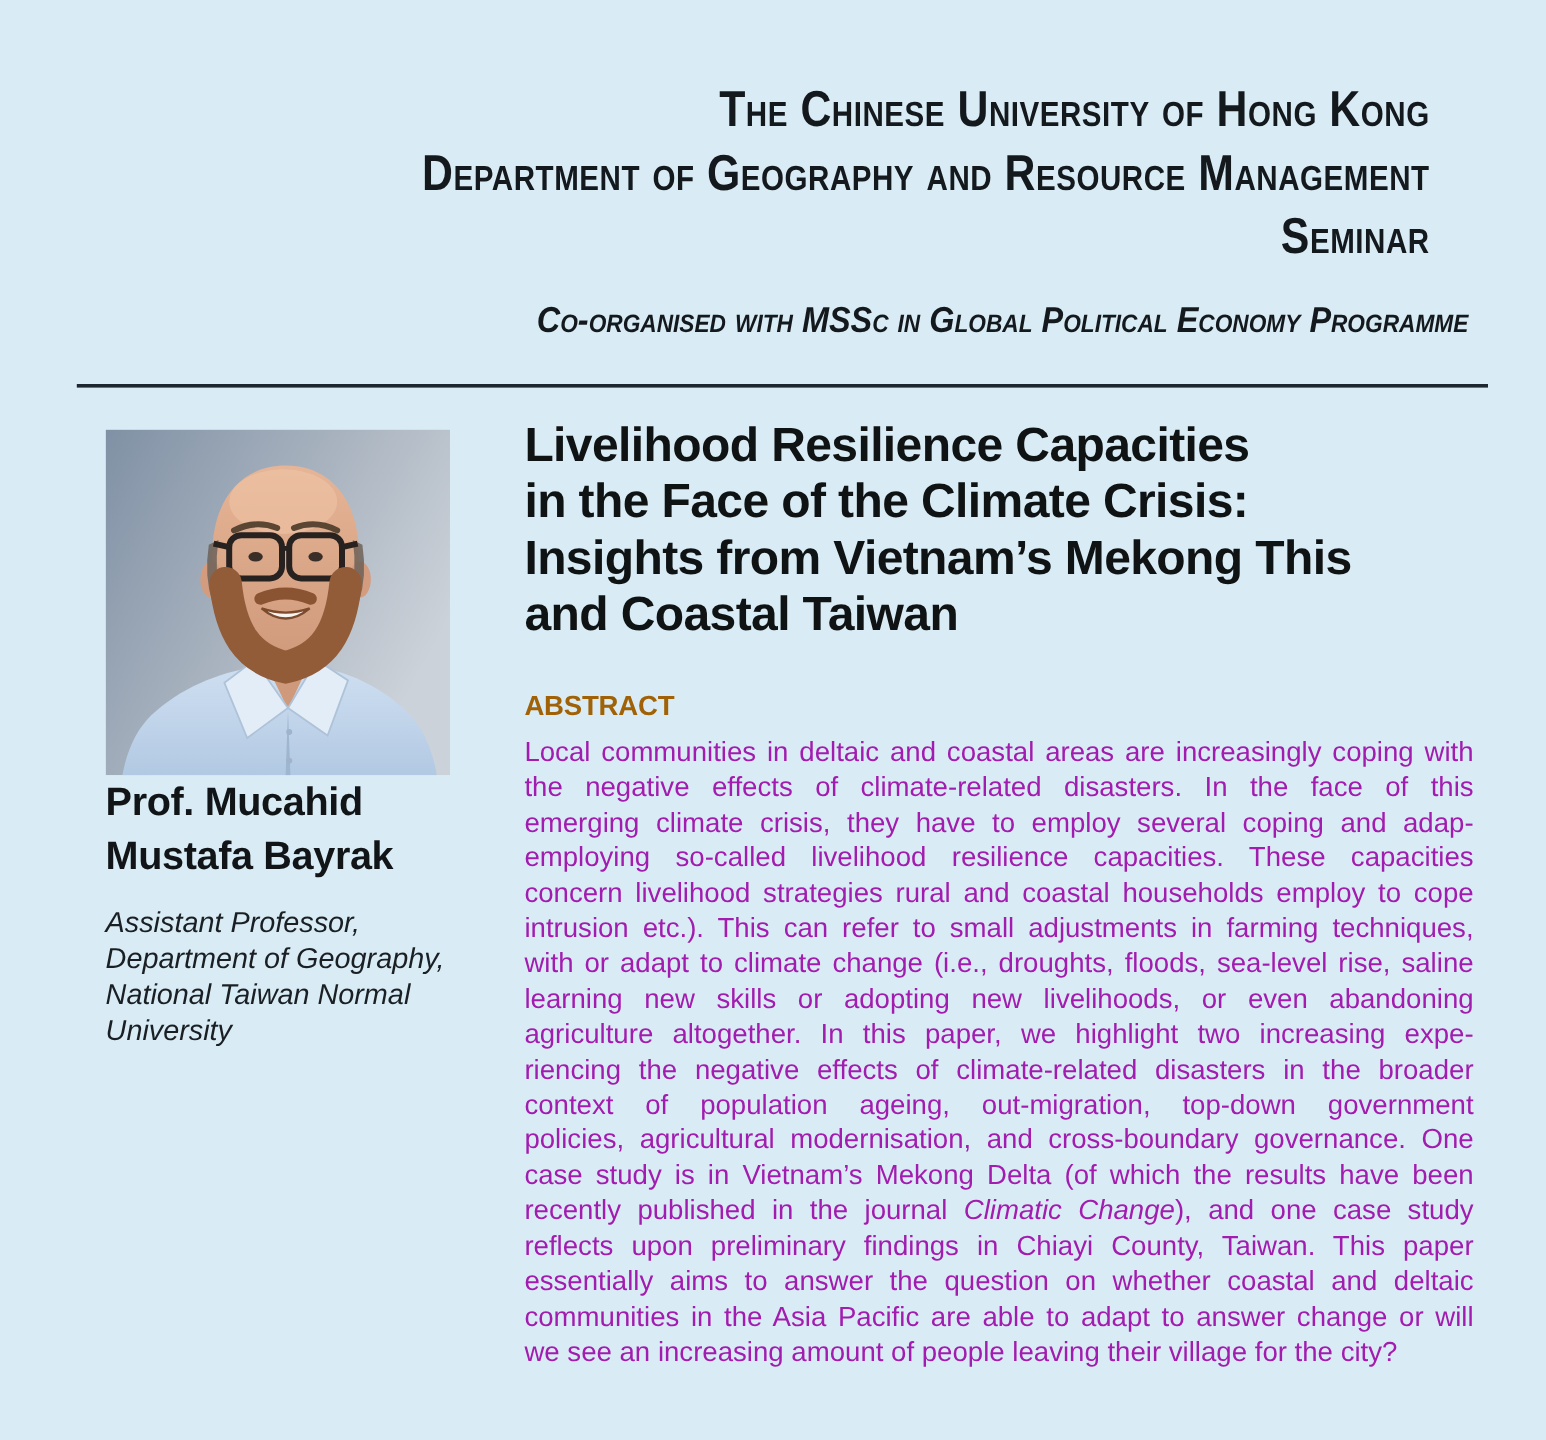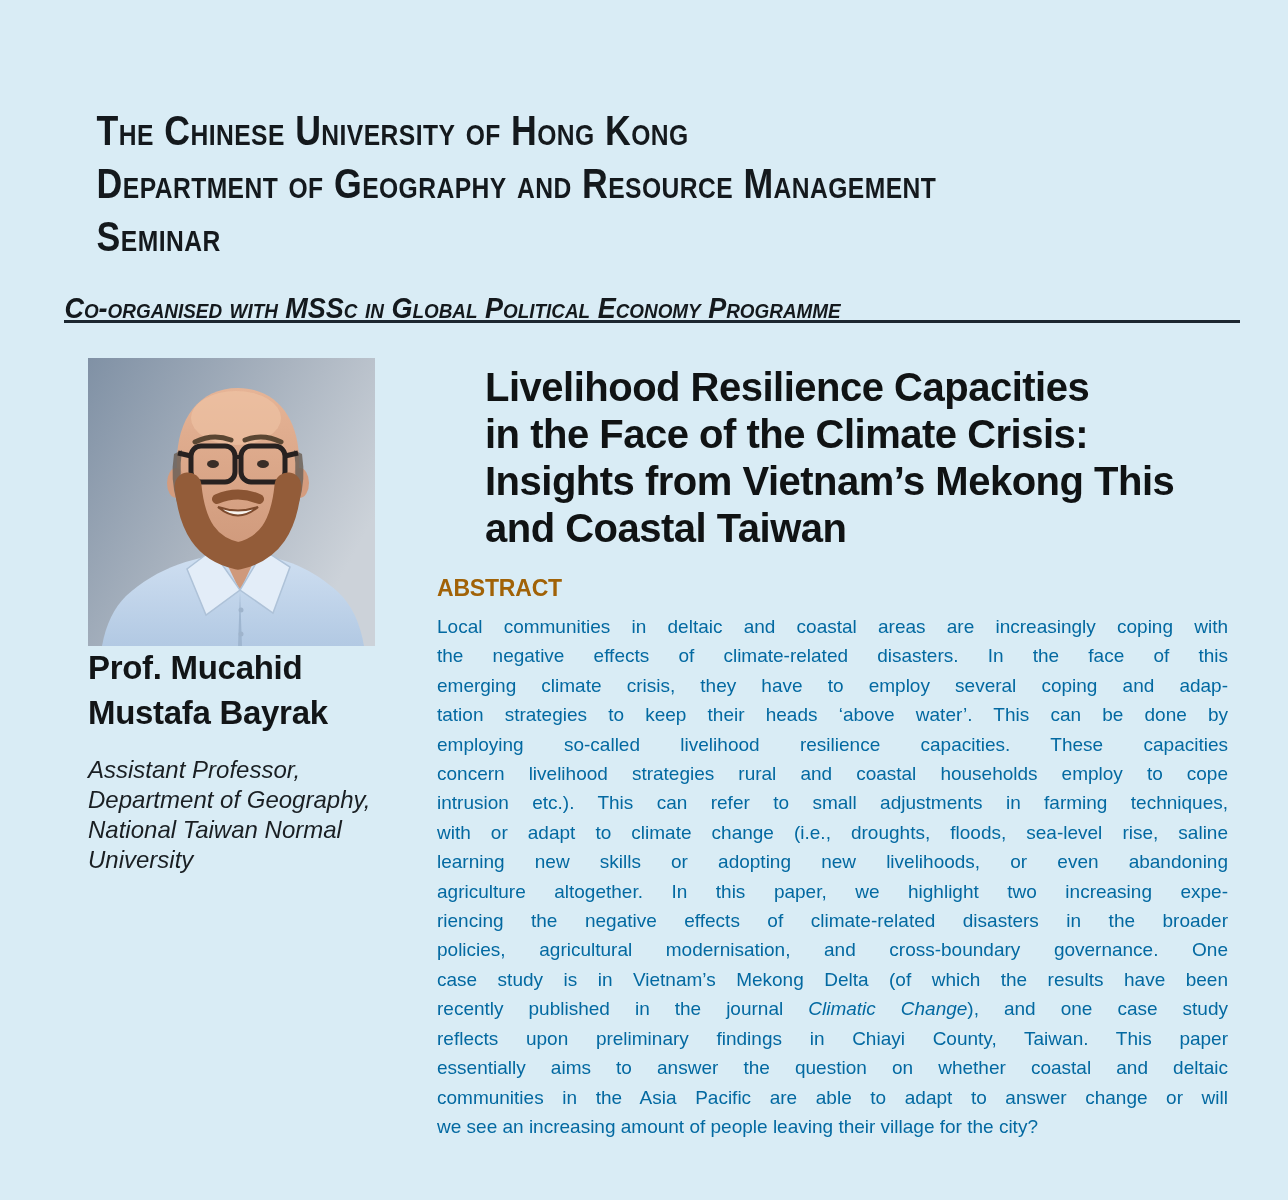--- a/index.html
+++ b/index.html
@@ -5,21 +5,21 @@
   html,body { margin:0; padding:0; }
   .poster {
     position:relative;
     width:1288px; height:1200px;
     background:#d9ecf5;
     font-family:"Liberation Sans", sans-serif;
     color:#171b1e;
     overflow:hidden;
   }
   
-  .header { position:absolute; top:64px; left:0; width:100%; text-align:left;margin-top:40px; }
+  .header { position:absolute; top:64px; left:0; width:100%; text-align:right; }
   .hline {
     font-weight:700;
     font-variant:small-caps;
     font-size:42px;
     line-height:53px;
     color:#14191d;
     transform:scaleX(0.85);
     transform-origin:50% 50%;
     letter-spacing:0.5px;
     white-space:nowrap;
@@ -53,37 +53,36 @@
     font-size:33px; font-weight:700; line-height:45px;
     color:#121517; letter-spacing:-0.3px;
   }
   .affil {
     position:absolute; left:88px; top:755px;
     font-size:24px; font-style:italic; line-height:30px;
     color:#1a1f23;
   }
   
   .title {
-    position:absolute; left:437px; top:364px;
+    position:absolute; left:437px; top:348px;
     width:800px;
     font-size:40px; font-weight:700; line-height:47px;
     color:#101314; letter-spacing:-0.5px;
     white-space:nowrap;
-    margin-left:48px;
   }
   .abshead {
     position:absolute; left:437px; top:574px;
     font-size:23px; font-weight:700; line-height:28px;
     color:#a16207; letter-spacing:-0.2px;
   }
   .abstract {
     position:absolute; left:437px; top:612px;
     width:791px;
-    font-size:19px; line-height:29.4px;
-    color:#0369a1;
+    font-size:23px; line-height:29.4px;
+    color:#a21caf;
   }
   .aline {
     text-align:justify;
     text-align-last:justify;
     text-justify:inter-word;
   }
   .aline.last { text-align-last:left; }
 </style>
 </head>
 <body>
@@ -180,28 +179,28 @@
     <div>in the Face of the Climate Crisis:</div>
     <div>Insights from Vietnam’s Mekong This</div>
     <div>and Coastal Taiwan</div>
   </div>
 
   <div class="abshead">ABSTRACT</div>
   <div class="abstract">
       <div class="aline">Local communities in deltaic and coastal areas are increasingly coping with</div>
       <div class="aline">the negative effects of climate-related disasters. In the face of this</div>
       <div class="aline">emerging climate crisis, they have to employ several coping and adap-</div>
-      <div class="aline">tation strategies to keep their heads ‘above water’. This can be done by</div>
       <div class="aline">employing so-called livelihood resilience capacities. These capacities</div>
       <div class="aline">concern livelihood strategies rural and coastal households employ to cope</div>
       <div class="aline">intrusion etc.). This can refer to small adjustments in farming techniques,</div>
       <div class="aline">with or adapt to climate change (i.e., droughts, floods, sea-level rise, saline</div>
       <div class="aline">learning new skills or adopting new livelihoods, or even abandoning</div>
       <div class="aline">agriculture altogether. In this paper, we highlight two increasing expe-</div>
       <div class="aline">riencing the negative effects of climate-related disasters in the broader</div>
+      <div class="aline">context of population ageing, out-migration, top-down government</div>
       <div class="aline">policies, agricultural modernisation, and cross-boundary governance. One</div>
       <div class="aline">case study is in Vietnam’s Mekong Delta (of which the results have been</div>
       <div class="aline">recently published in the journal <i>Climatic Change</i>), and one case study</div>
       <div class="aline">reflects upon preliminary findings in Chiayi County, Taiwan. This paper</div>
       <div class="aline">essentially aims to answer the question on whether coastal and deltaic</div>
       <div class="aline">communities in the Asia Pacific are able to adapt to answer change or will</div>
       <div class="aline last">we see an increasing amount of people leaving their village for the city?</div>
     </div>
 
 </div>

